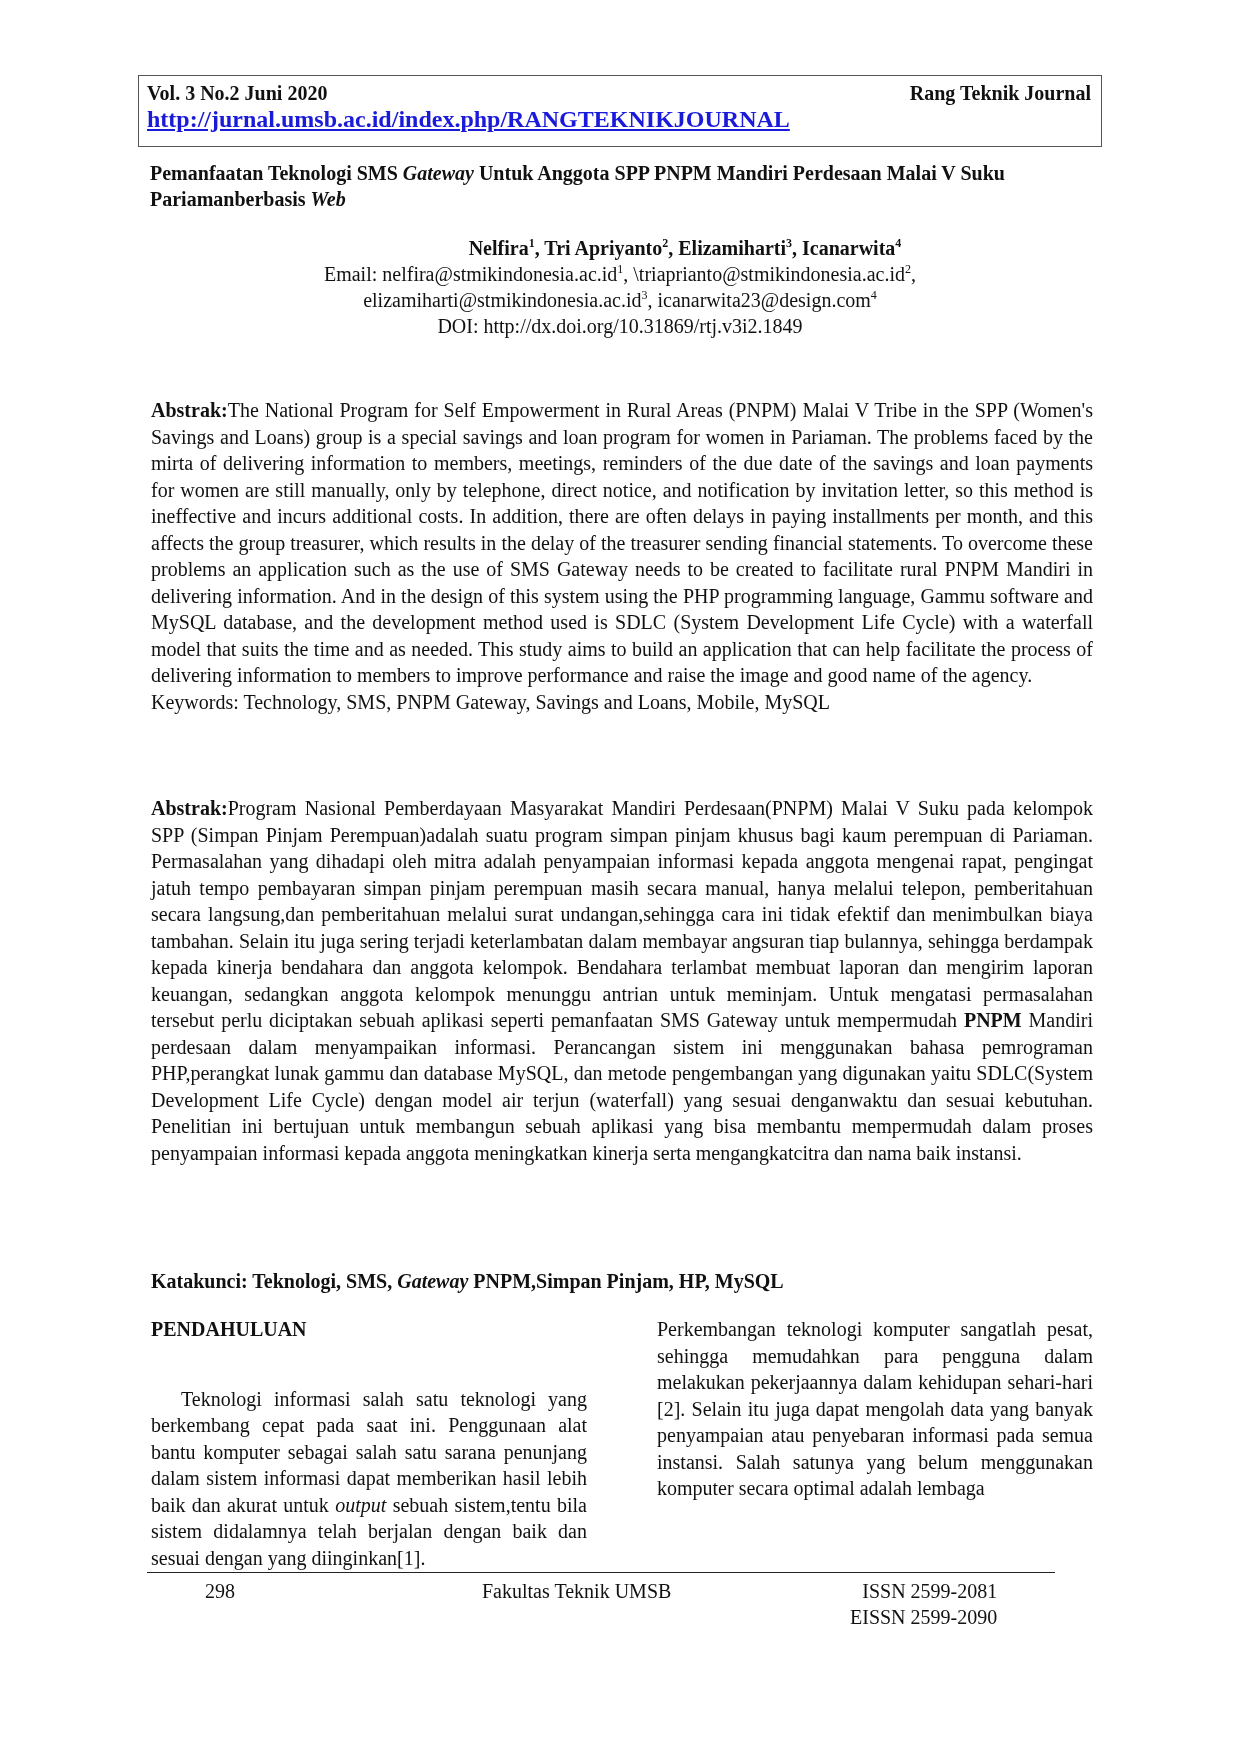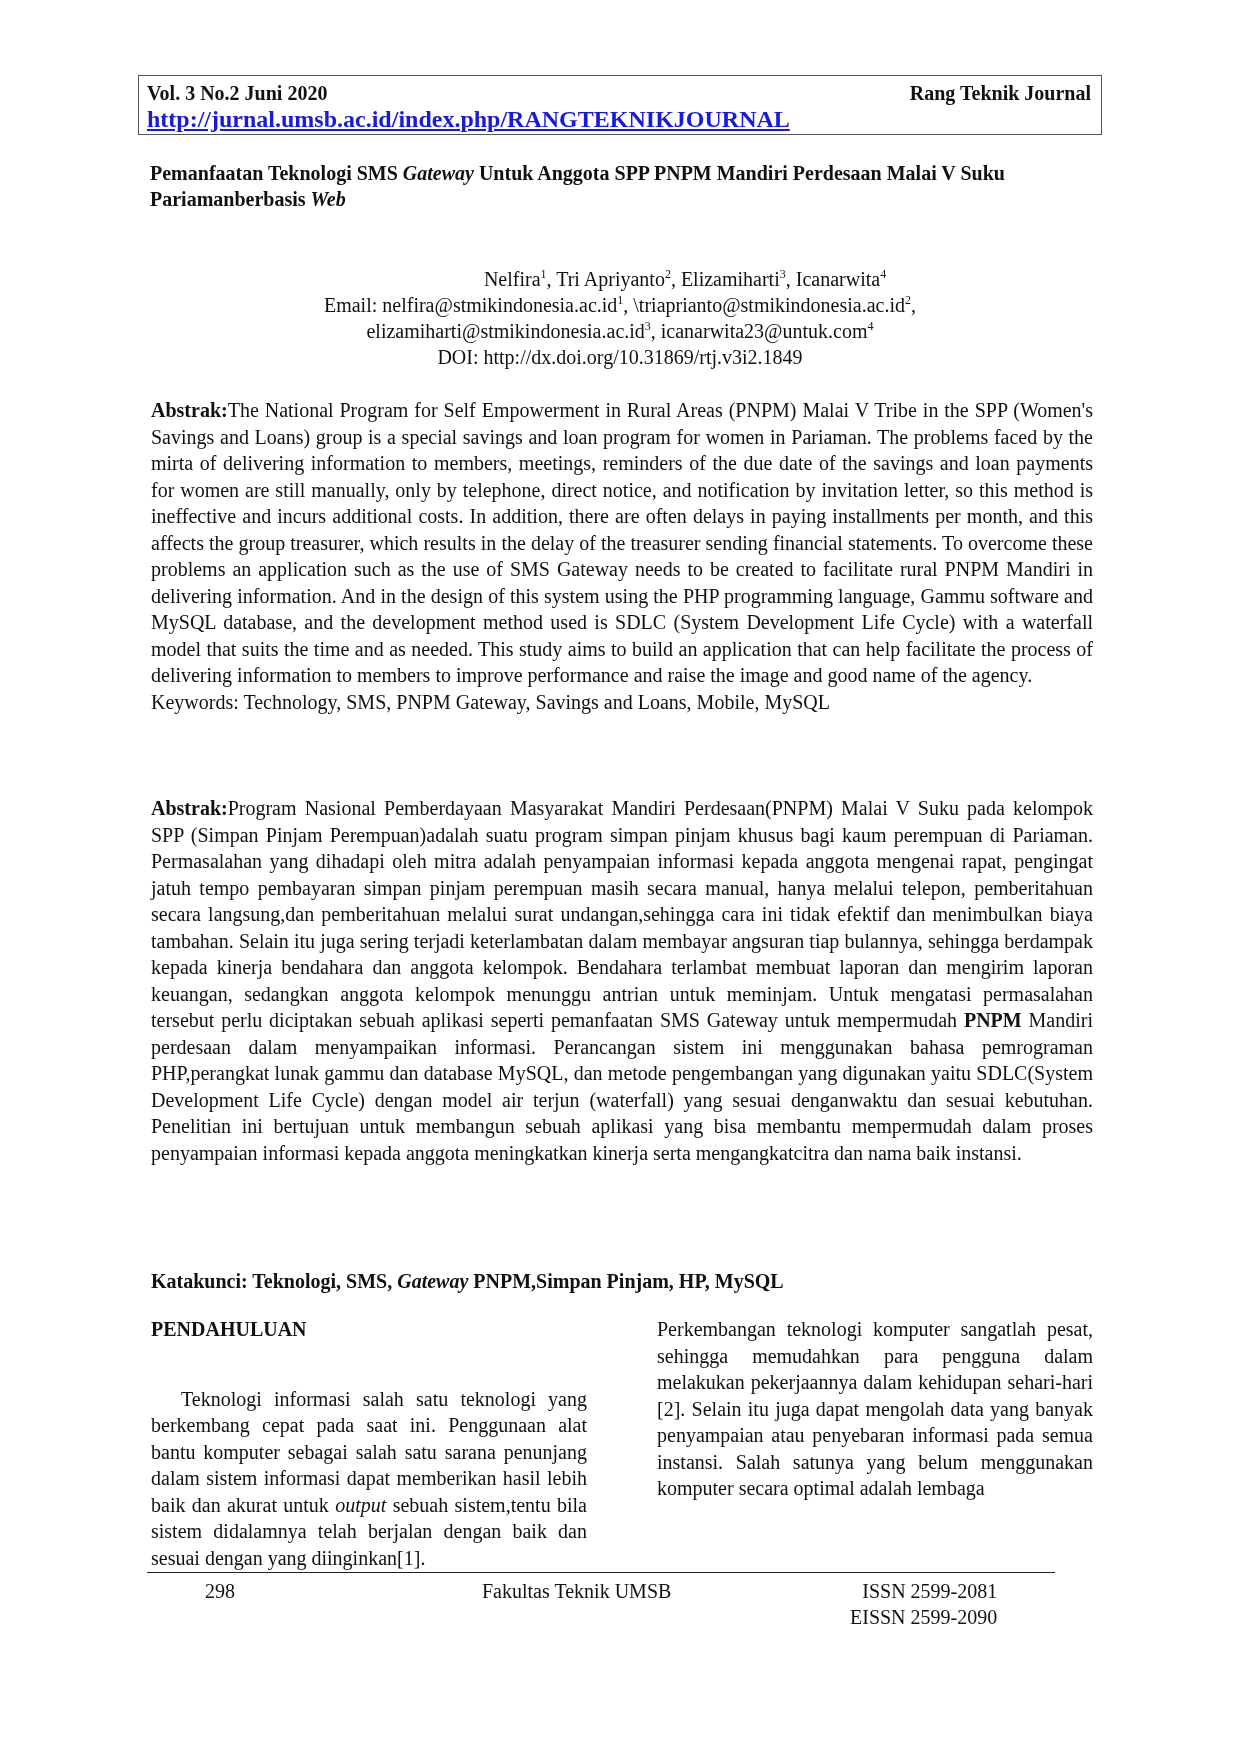--- a/index.html
+++ b/index.html
@@ -1,25 +1,25 @@
 <!DOCTYPE html>
 <html><head>
 <meta charset="utf-8">
 <style>
   html, body { margin:0; padding:0; background:#ffffff; }
   body { width:1241px; height:1753px; position:relative; overflow:hidden;
          font-family:"Liberation Serif", "DejaVu Serif", serif; color:#111; }
-  .header-box { position:absolute; left:138px; top:75px; width:964px; height:60px;
+  .header-box { position:absolute; left:138px; top:75px; width:964px; height:72px;
                 border:1px solid #555; box-sizing:border-box; padding:4px 10px 0 8px; }
   .hdr-row { display:flex; justify-content:space-between; font-weight:bold; font-size:20px; line-height:26px; }
   .hdr-link { font-weight:bold; font-size:24px; line-height:26px; color:#1a1adb; text-decoration:underline; }
   .title { position:absolute; left:150px; width:940px; top:160px; 
            font-weight:bold; font-size:20px; line-height:26px; }
   .authors { position:absolute; left:150px; width:940px; top:235px; text-align:center; font-size:20px; line-height:26px; }
-  .authors .names { font-weight:normal; padding-left:130px;margin-top:31px; }
+  .authors .names { font-weight:bold; padding-left:130px; }
   sup { font-size:12px; line-height:0; }
   .abstract { position:absolute; left:151px; width:942px; font-size:20px; line-height:26.5px; text-align:justify; }
   .abs-en { top:397px;font-family:Liberation Serif, serif; }
   .abs-id { top:795px; }
   .kw { text-align:left; }
   .katakunci { position:absolute; left:151px; top:1270px; font-weight:bold; font-size:20px; }
   .col { position:absolute; width:436px; font-size:20px; line-height:26.5px; text-align:justify; }
   .col-left { left:151px; top:1316px; }
   .col-right { left:657px; top:1316px; }
   .section-head { font-weight:bold; }
@@ -43,21 +43,21 @@
 
 <div class="title">
   <span>Pemanfaatan Teknologi SMS </span><i>Gateway</i><span> Untuk Anggota SPP  PNPM Mandiri Perdesaan Malai V Suku Pariamanberbasis </span><i>Web</i>
 </div>
 
 <div class="authors">
   <div class="names">
     <span>Nelfira</span><sup>1</sup><span>, Tri Apriyanto</span><sup>2</sup><span>, Elizamiharti</span><sup>3</sup><span>, Icanarwita</span><sup>4</sup>
   </div>
   <div><span>Email: nelfira@stmikindonesia.ac.id</span><sup>1</sup><span>, \triaprianto@stmikindonesia.ac.id</span><sup>2</sup><span>,</span></div>
-  <div><span>elizamiharti@stmikindonesia.ac.id</span><sup>3</sup><span>, icanarwita23@untuk.com</span><sup>4</sup></div>
+  <div><span>elizamiharti@stmikindonesia.ac.id</span><sup>3</sup><span>, icanarwita23@design.com</span><sup>4</sup></div>
   <div>DOI: http://dx.doi.org/10.31869/rtj.v3i2.1849</div>
 </div>
 
 <div class="abstract abs-en">
   <div><b>Abstrak:</b><span>The National Program for Self Empowerment in Rural Areas (PNPM) Malai V Tribe in the SPP (Women's Savings and Loans) group is a special savings and loan program for women in Pariaman. The problems faced by the mirta of delivering information to members, meetings, reminders of the due date of the savings and loan payments for women are still manually, only by telephone, direct notice, and notification by invitation letter, so this method is ineffective and incurs additional costs. In addition, there are often delays in paying installments per month, and this affects the group treasurer, which results in the delay of the treasurer sending financial statements. To overcome these problems an application such as the use of SMS Gateway needs to be created to facilitate rural PNPM Mandiri in delivering information. And in the design of this system using the PHP programming language, Gammu software and MySQL database, and the development method used is SDLC (System Development Life Cycle) with a waterfall model that suits the time and as needed. This study aims to build an application that can help facilitate the process of delivering information to members to improve performance and raise the image and good name of the agency.</span></div>
   <div class="kw">Keywords: Technology, SMS, PNPM Gateway, Savings and Loans, Mobile, MySQL</div>
 </div>
 
 <div class="abstract abs-id">
   <b>Abstrak:</b><span>Program Nasional Pemberdayaan Masyarakat Mandiri Perdesaan(PNPM) Malai V Suku pada kelompok SPP (Simpan Pinjam Perempuan)adalah suatu program simpan pinjam khusus bagi kaum perempuan di Pariaman. Permasalahan yang dihadapi oleh mitra adalah penyampaian informasi kepada anggota mengenai rapat, pengingat jatuh tempo pembayaran simpan pinjam perempuan masih secara manual, hanya  melalui telepon, pemberitahuan secara langsung,dan pemberitahuan melalui surat  undangan,sehingga cara ini tidak efektif dan menimbulkan biaya tambahan. Selain itu juga sering terjadi keterlambatan dalam membayar angsuran tiap bulannya, sehingga berdampak kepada kinerja bendahara dan anggota kelompok. Bendahara terlambat membuat laporan dan mengirim laporan keuangan, sedangkan anggota kelompok menunggu antrian untuk meminjam. Untuk mengatasi permasalahan tersebut perlu diciptakan sebuah aplikasi seperti pemanfaatan SMS Gateway untuk mempermudah </span><b>PNPM</b><span> Mandiri perdesaan dalam  menyampaikan informasi.  Perancangan  sistem  ini menggunakan bahasa pemrograman PHP,perangkat lunak gammu dan database MySQL,   dan metode pengembangan yang digunakan yaitu SDLC(System Development Life Cycle) dengan model air terjun (waterfall) yang sesuai denganwaktu dan sesuai kebutuhan. Penelitian ini bertujuan untuk membangun sebuah aplikasi yang bisa membantu mempermudah dalam proses penyampaian informasi kepada anggota meningkatkan kinerja serta mengangkatcitra dan nama baik instansi.</span>

